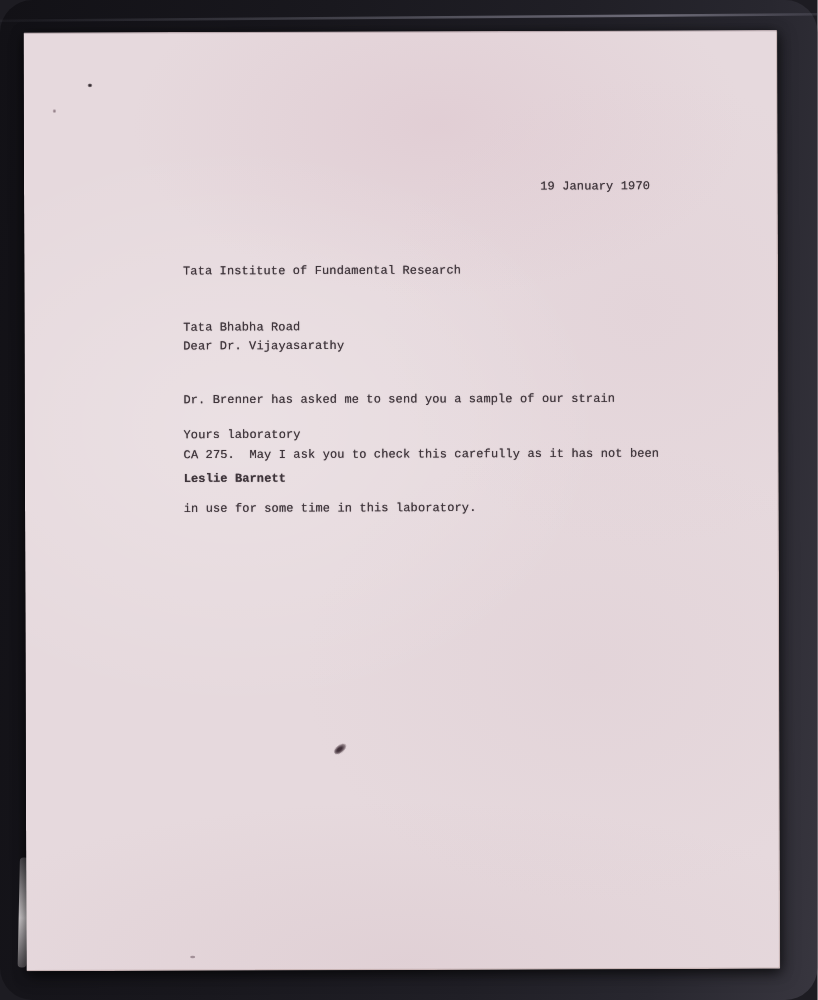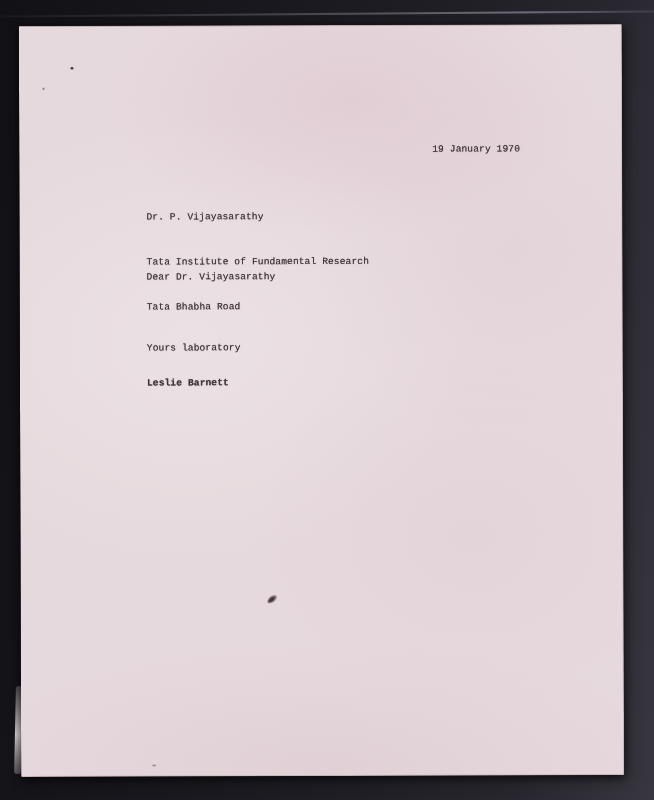--- a/index.html
+++ b/index.html
@@ -18,20 +18,21 @@
   .stage {
     position: absolute;
     inset: 0;
     background:
       linear-gradient(97deg,
         #121116 0%,
         #19181e 35%,
         #201f26 62%,
         #28272f 82%,
         #38363f 100%);
+    border-radius: 26px;
   }
   
   .bg-streak {
     position: absolute;
     top: 13px;
     left: -4px;
     width: 662px;
     height: 2px;
     transform: rotate(-0.45deg);
     background: linear-gradient(90deg,
@@ -119,27 +120,31 @@
 <body>
 
 <div class="stage">
   <div class="bg-streak"></div>
   <div class="paper-sliver"></div>
 
   <div class="paper">
     <div class="txt date">19 January 1970</div>
 
     <div class="txt address">
-      <div>Dr. P. Vijayasarathy</div>
       <div>Tata Institute of Fundamental Research</div>
       <div>Tata Bhabha Road</div>
     </div>
 
     <div class="txt salutation">Dear Dr. Vijayasarathy</div>
 
+    <div class="txt body-text">
+      <div>Dr. Brenner has asked me to send you a sample of our strain</div>
+      <div>CA 275.  May I ask you to check this carefully as it has not been</div>
+      <div>in use for some time in this laboratory.</div>
+    </div>
 
     <div class="txt closing">Yours laboratory</div>
 
     <div class="txt signature">Leslie Barnett</div>
 
     <div class="mark dot1"></div>
     <div class="mark dot2"></div>
     <div class="mark smudge"></div>
     <div class="mark dot3"></div>
   </div>

